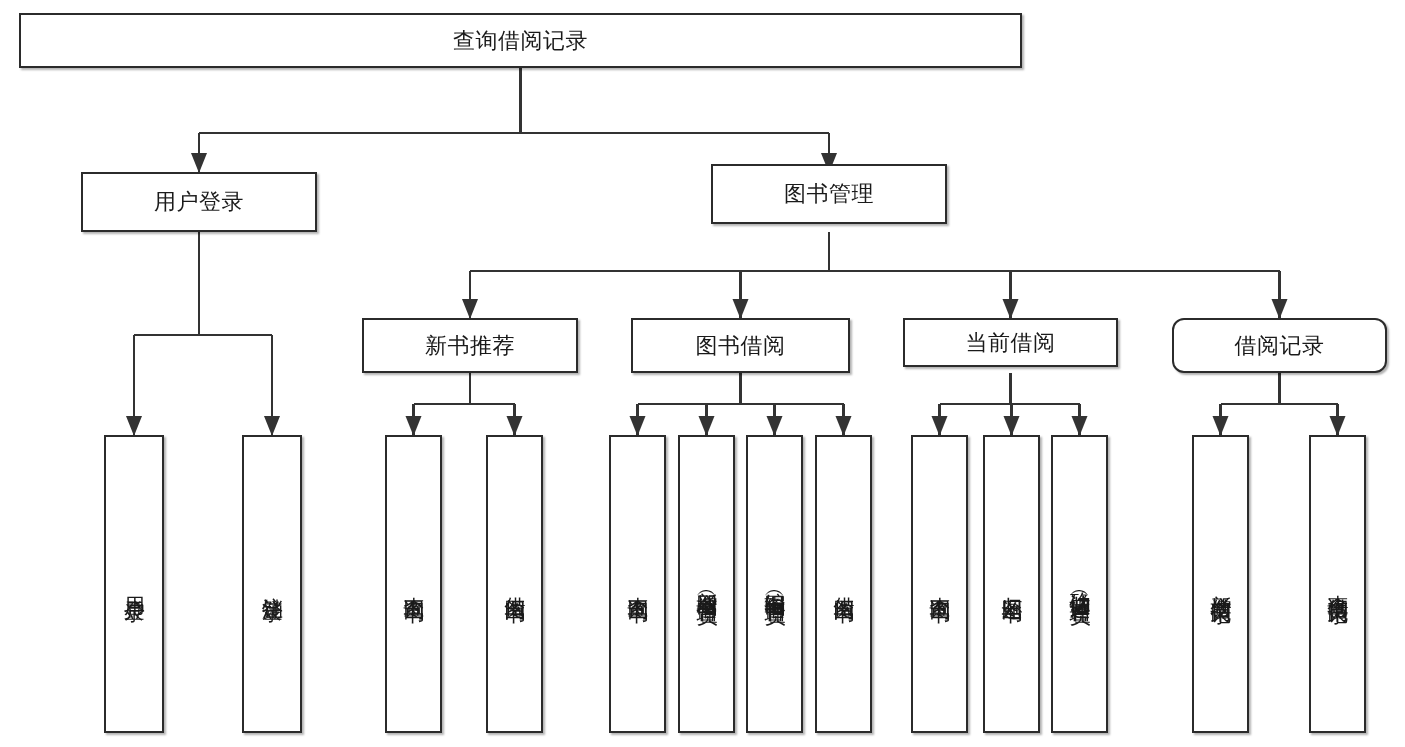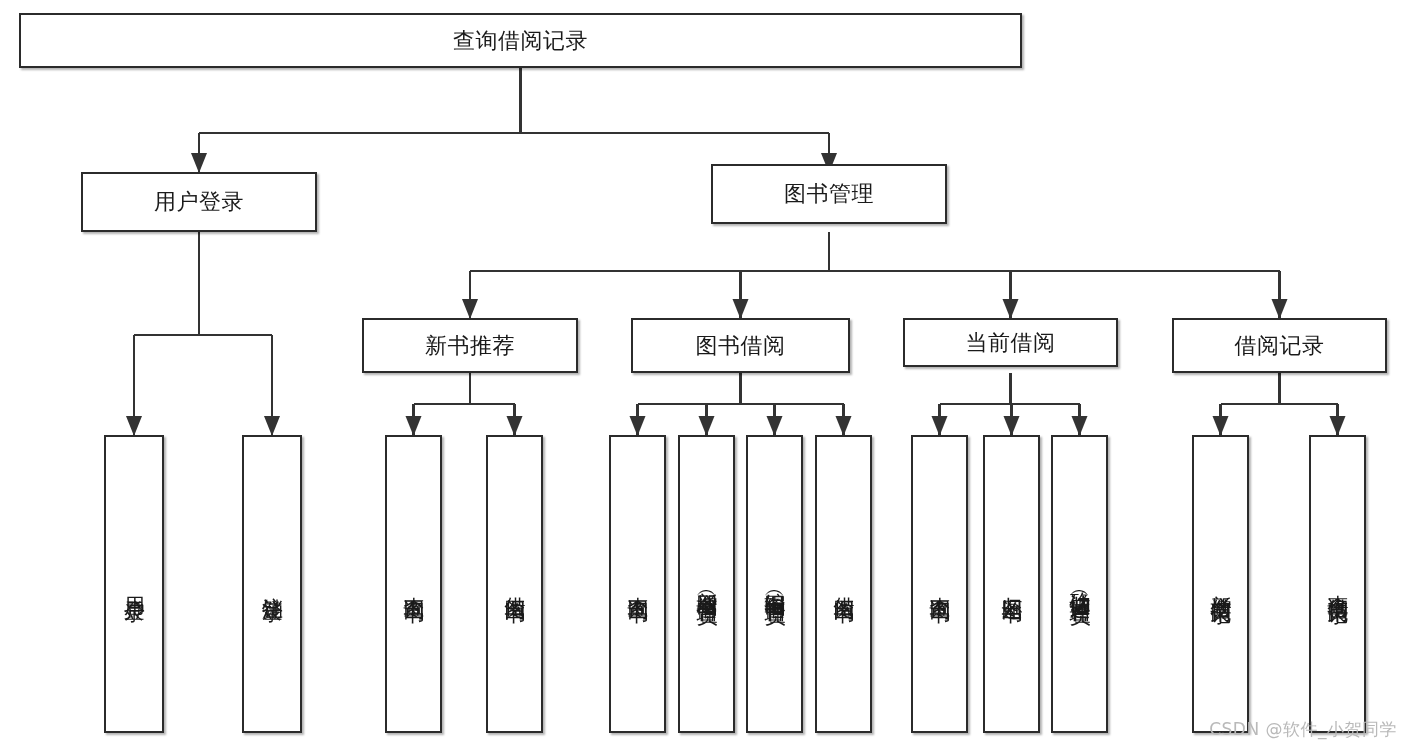--- a/index.html
+++ b/index.html
@@ -135,21 +135,21 @@
       </div>
       <div class="node horizontal" style="left: 362px; top: 318px; width: 216px; height: 55px;">
         <span class="hlabel">新书推荐</span>
       </div>
       <div class="node horizontal" style="left: 631px; top: 318px; width: 219px; height: 55px;">
         <span class="hlabel">图书借阅</span>
       </div>
       <div class="node horizontal" style="left: 903px; top: 318px; width: 215px; height: 49px;">
         <span class="hlabel">当前借阅</span>
       </div>
-      <div class="node horizontal" style="left: 1172px; top: 318px; width: 215px; height: 55px;">
+      <div class="node horizontal" style="left: 1172px; top: 318px; width: 215px; height: 55px; border-radius: 12px;">
         <span class="hlabel">借阅记录</span>
       </div>
       <div class="node vertical" style="left: 104px; top: 435px; width: 60px; height: 298px;">
         <span class="vlabel">用户登录</span>
       </div>
       <div class="node vertical" style="left: 242px; top: 435px; width: 60px; height: 298px;">
         <span class="vlabel">注销登录</span>
       </div>
       <div class="node vertical" style="left: 385px; top: 435px; width: 57px; height: 298px;">
         <span class="vlabel">查询图书</span>
@@ -178,14 +178,13 @@
       <div class="node vertical" style="left: 1051px; top: 435px; width: 57px; height: 298px;">
         <span class="vlabel">确认归还（管理员）</span>
       </div>
       <div class="node vertical" style="left: 1192px; top: 435px; width: 57px; height: 298px;">
         <span class="vlabel">新增借阅记录</span>
       </div>
       <div class="node vertical" style="left: 1309px; top: 435px; width: 57px; height: 298px;">
         <span class="vlabel">查询借阅记录</span>
       </div>
     </div>
-  <div class="watermark">CSDN @软件_小贺同学</div>
 </div>
 
 </body></html>

